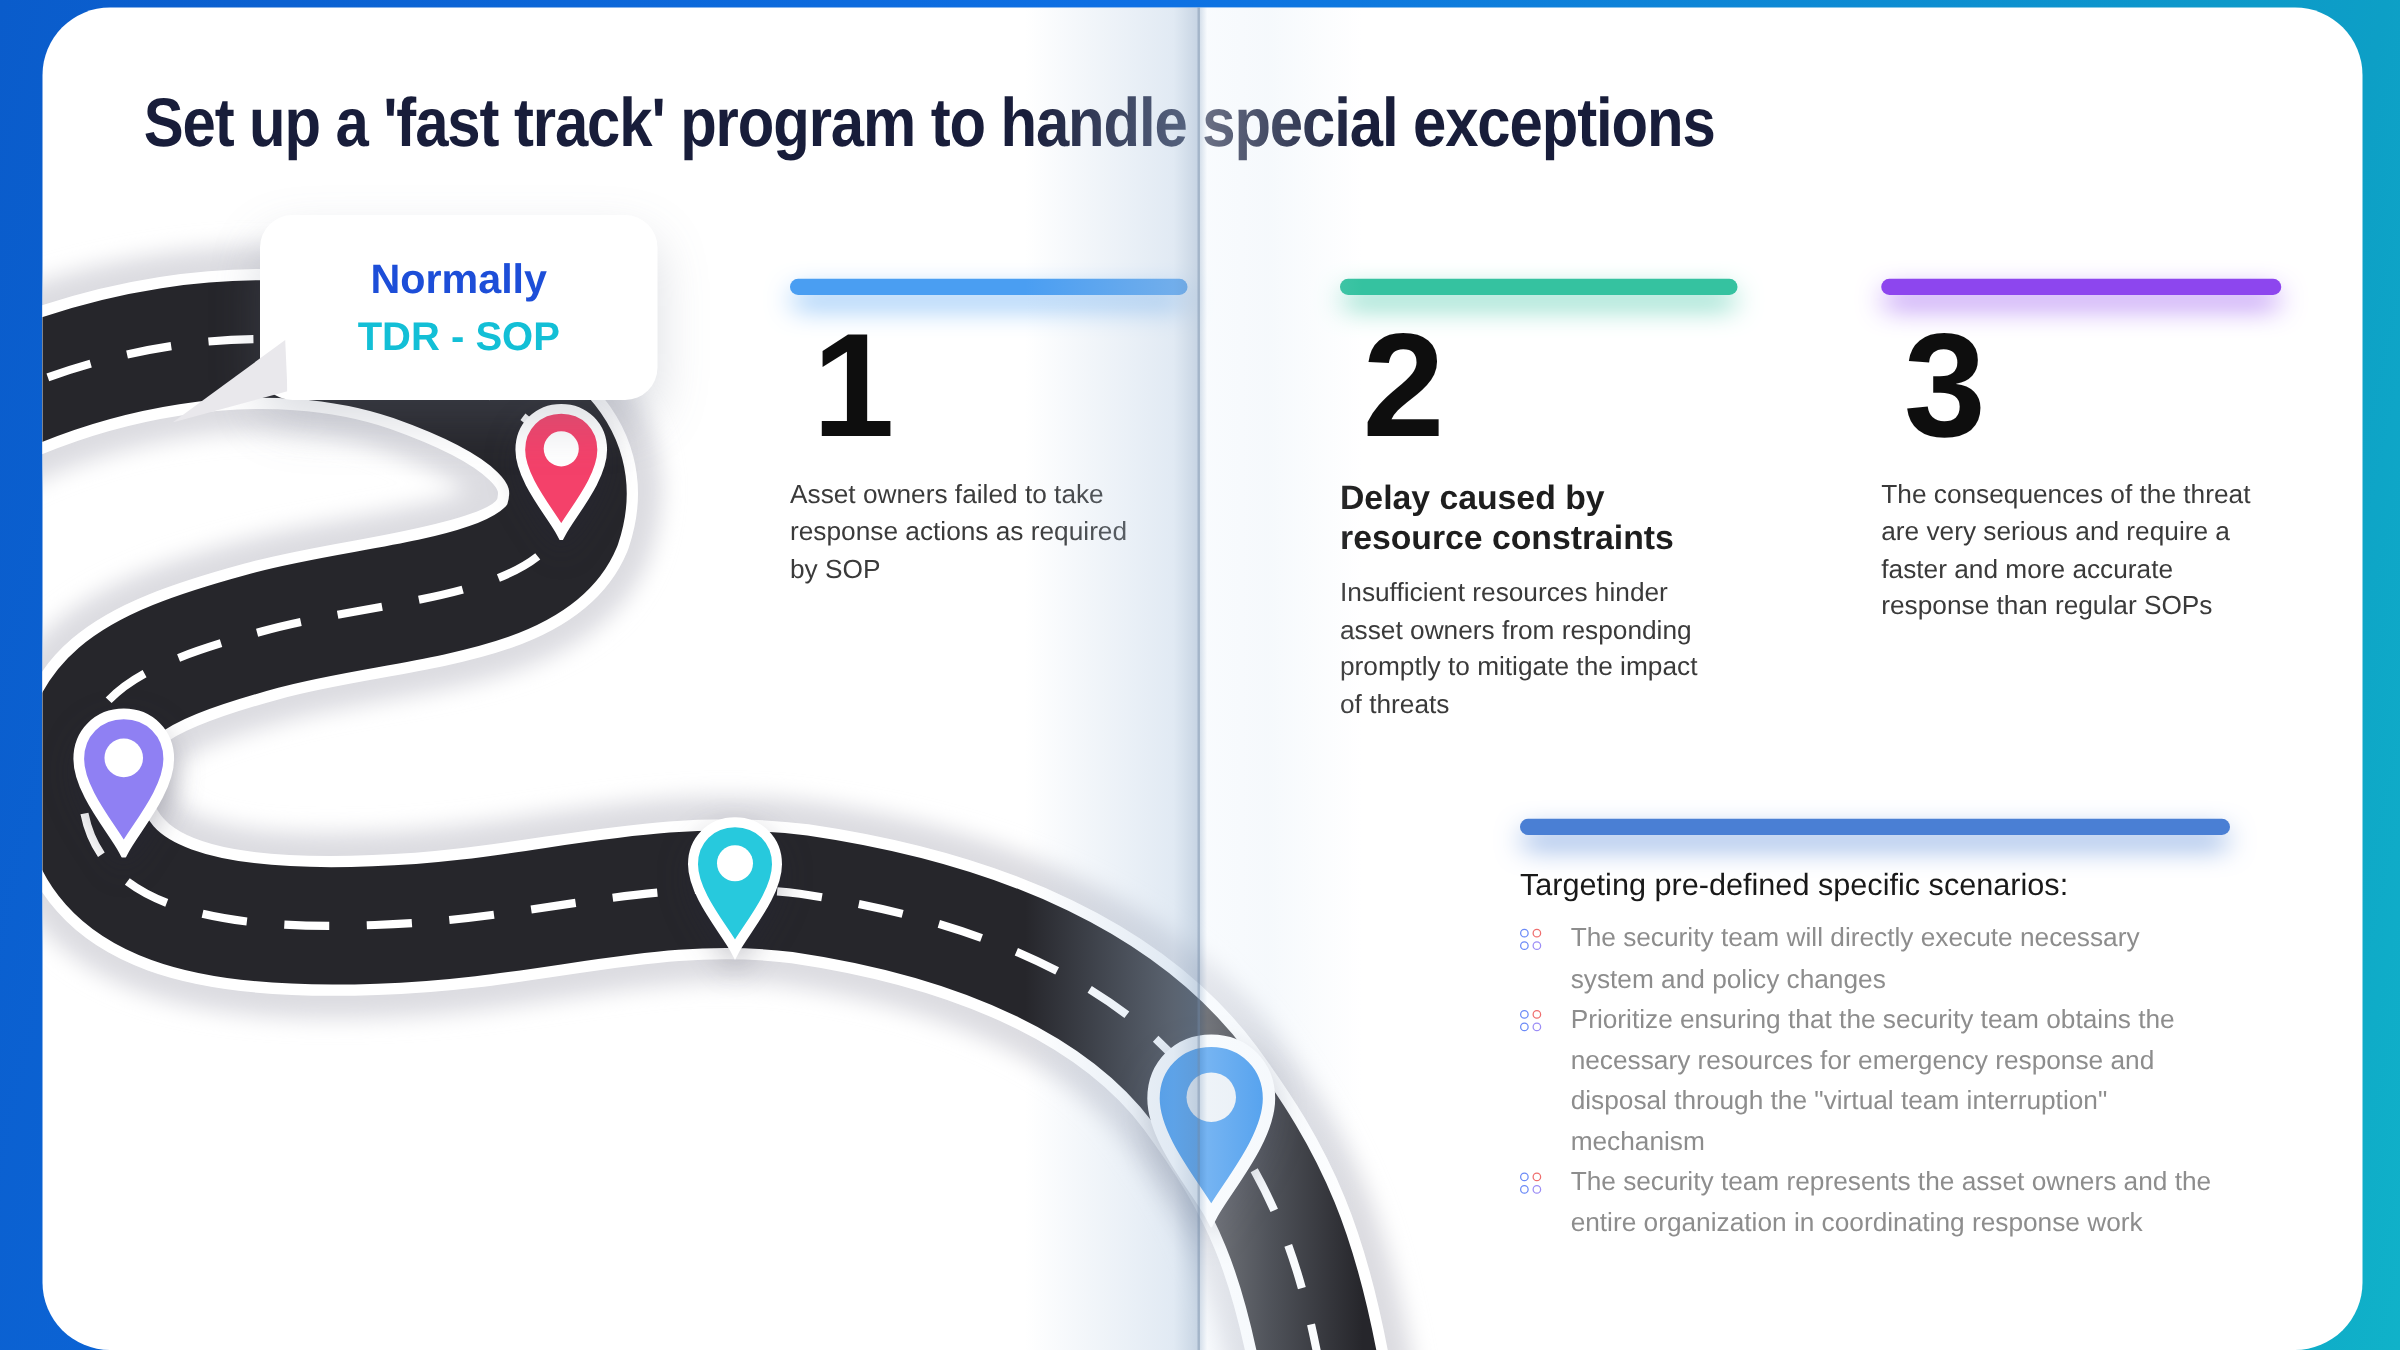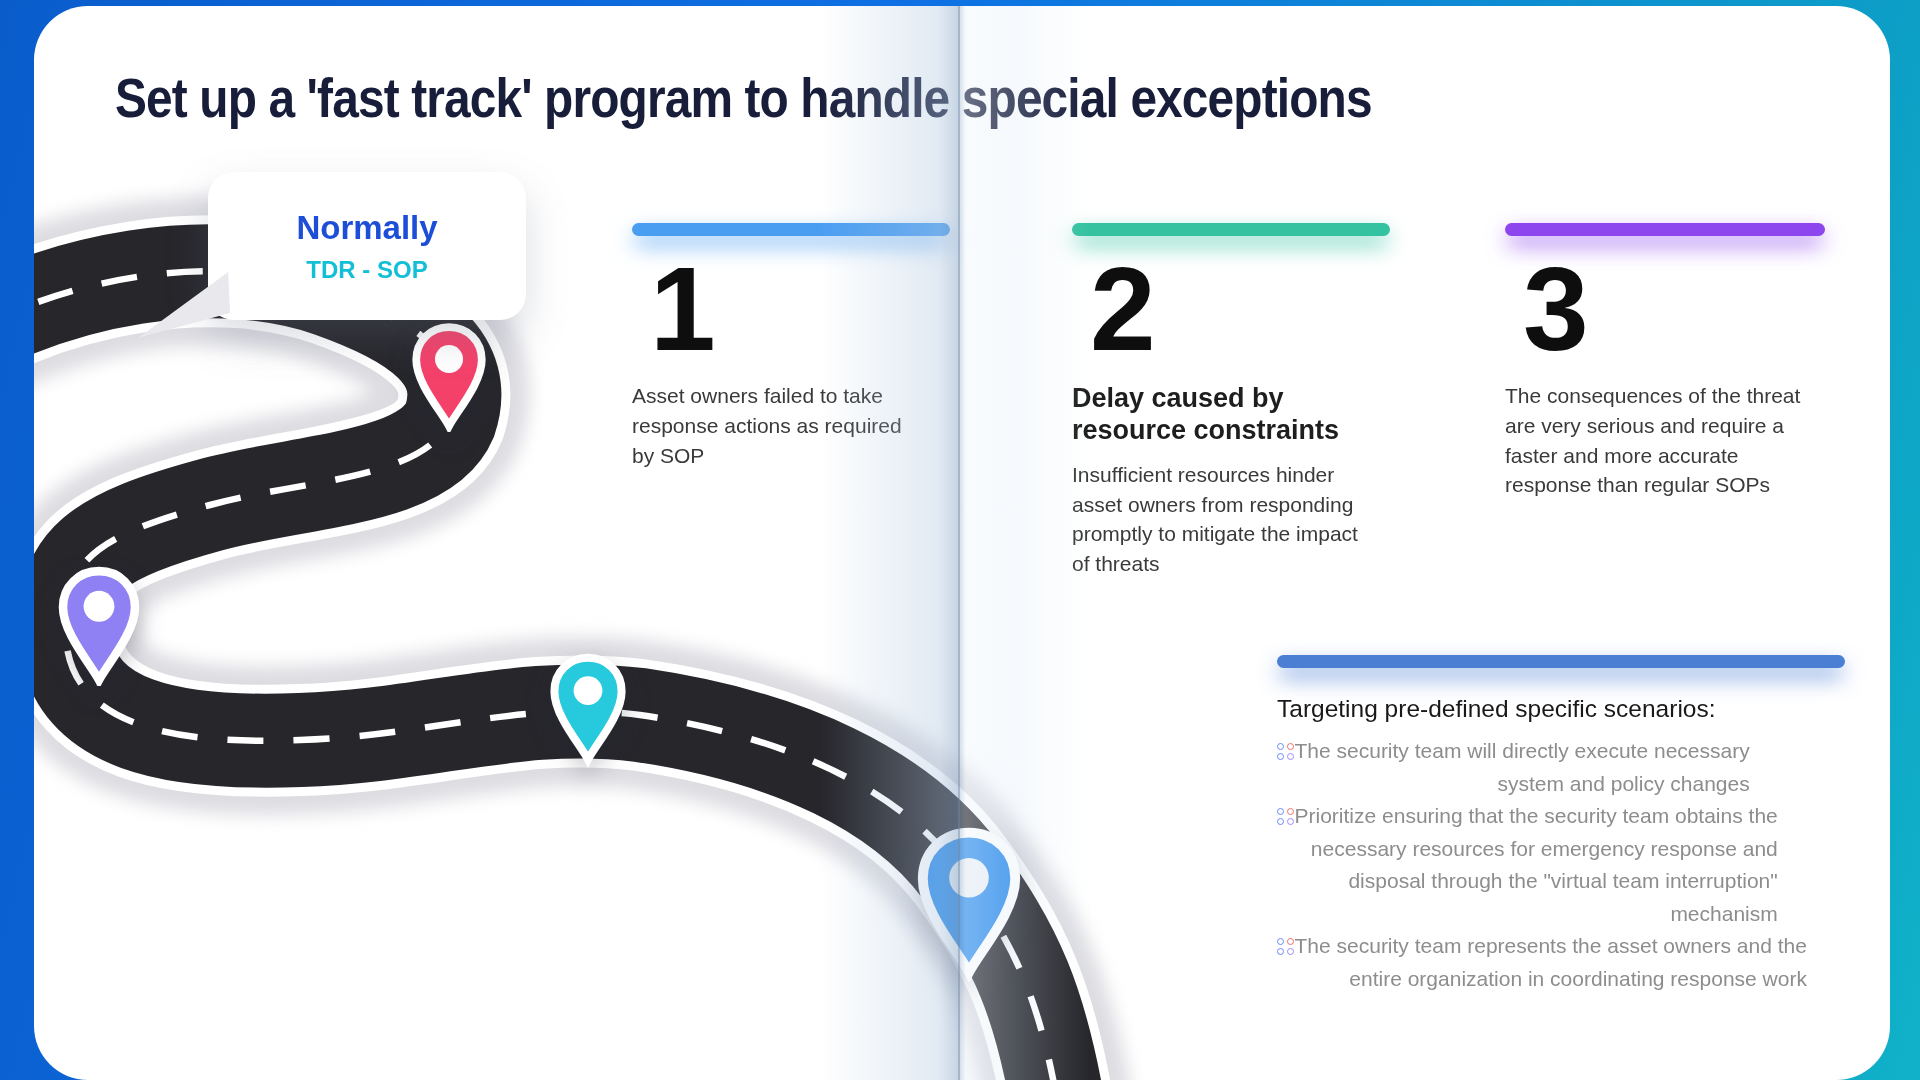--- a/index.html
+++ b/index.html
@@ -37,21 +37,21 @@
     position:absolute; left:208px; top:172px; width:318px; height:148px; z-index:5;
     background:#ffffff; border-radius:26px;
     box-shadow:0 18px 40px rgba(110,120,140,.25);
     display:flex; flex-direction:column; align-items:center; justify-content:center; gap:9px;
   }
   .bubble-tail {
     position:absolute; left:-70px; top:100px; width:92px; height:66px;
     background:#e9e8ec; clip-path:polygon(98% 0, 100% 62%, 0 100%); z-index:-1;
   }
   .bubble-title { font-size:33px; font-weight:800; color:#1d4ed8; }
-  .bubble-sub   { font-size:24px; font-weight:600; }
+  .bubble-sub   { font-size:32px; font-weight:600; }
 
   
   .col { position:absolute; top:223px; z-index:5; }
   .col-1 { left:632px;  width:330px; }
   .col-2 { left:1072px; width:330px; }
   .col-3 { left:1505px; width:340px; }
   .bar {
     width:318px; height:13px; border-radius:7px;
     box-shadow:0 10px 22px -2px;
   }
@@ -63,25 +63,25 @@
   .col-heading {
     margin-top:14px; font-size:27px; line-height:1.2; font-weight:700; color:#1e1e1e;
     white-space:pre-line; width:max-content;
   }
   .col-body {
     margin-top:13px; font-size:21px; line-height:1.42; color:#3a3a3a;
     white-space:pre-line; width:max-content;
   }
 
   
-  .scenarios { position:absolute; left:1277px; top:655px; width:600px; z-index:5; }
+  .scenarios { position:absolute; left:1216px; top:655px; width:600px; z-index:5; }
   .scenarios .bar { width:568px; }
   .scenarios-heading { margin-top:27px; font-size:24.5px; font-weight:500; color:#191919; }
   .scenario-list { margin-top:12px; display:flex; flex-direction:column; }
-  .scenario-item { display:flex; gap:1px;text-align:right; }
+  .scenario-item { display:flex; gap:24px; }
   .dots { display:grid; grid-template-columns:7px 7px; gap:2.5px; height:max-content; margin-top:8px; flex:none; }
   .dot { width:7px; height:7px; border-radius:50%; border:1.6px solid; }
   .scenario-text { font-size:21px; line-height:1.55; color:#8d8d8d; white-space:pre-line; }
 
   
   .fold {
     position:absolute; left:820px; top:0; width:270px; height:1080px; z-index:8; pointer-events:none;
     background:linear-gradient(90deg,
       rgba(176,199,224,0) 0%,
       rgba(176,199,224,.38) 44%,

